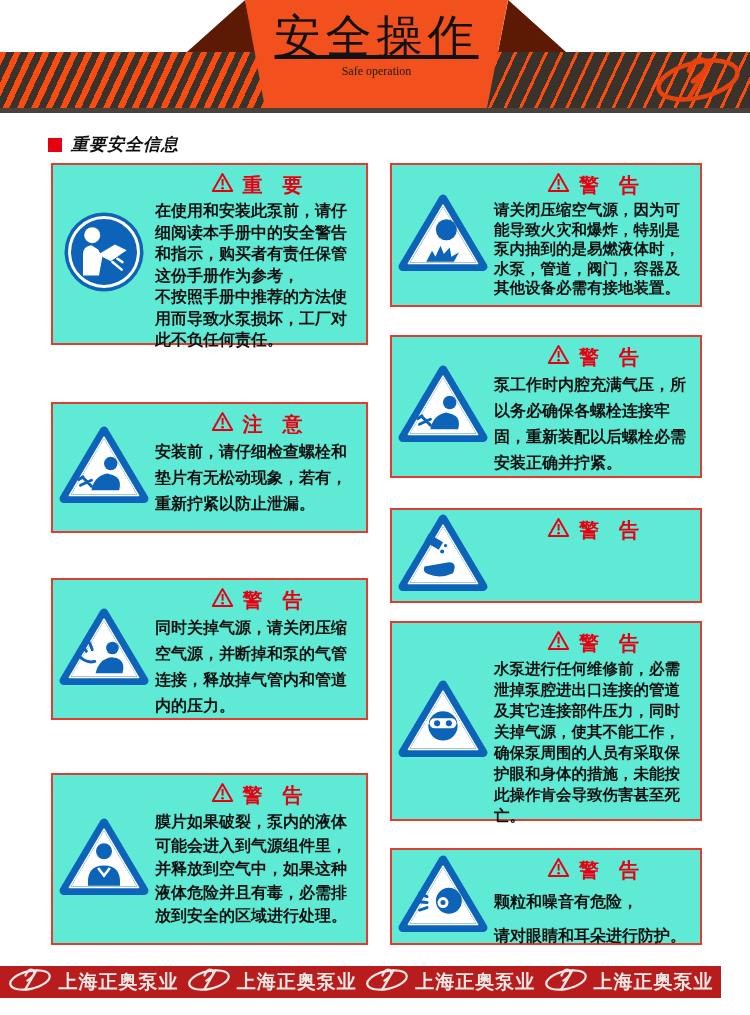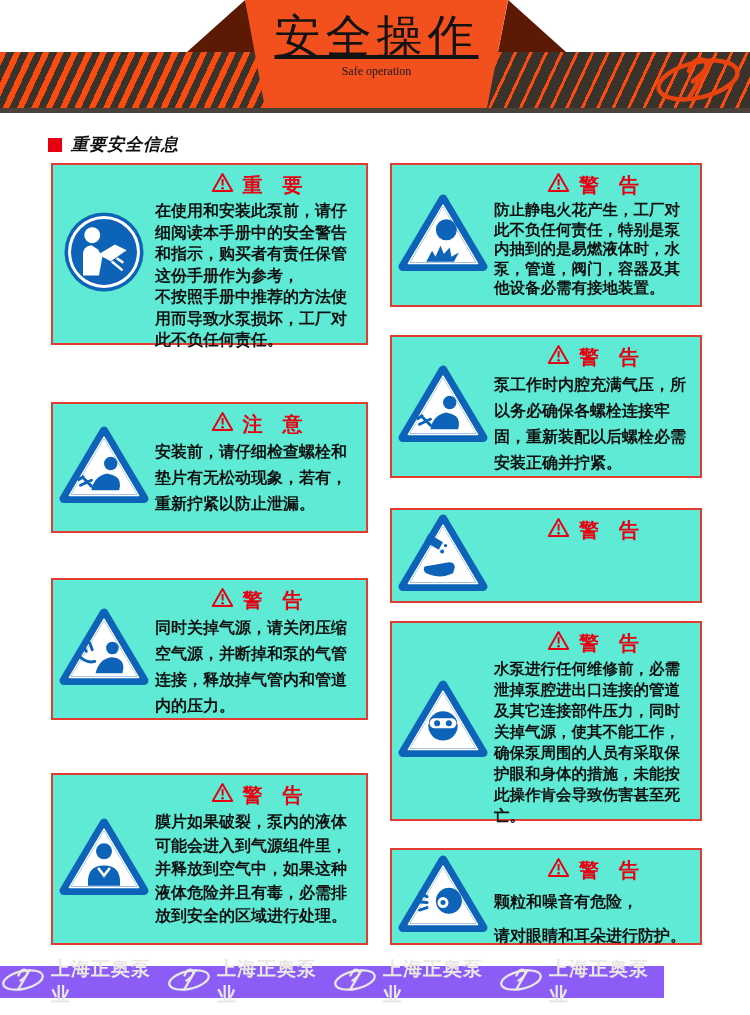--- a/index.html
+++ b/index.html
@@ -50,21 +50,21 @@
 
   .b-l1 .box-text{line-height:21.5px;}
   .b-l2 .box-text,.b-l3 .box-text,.b-r2 .box-text{line-height:26px;}
   .b-l4 .box-text{line-height:23.5px;}
   .b-r1 .box-text{line-height:19.5px;font-size:15.5px;}
   .b-r3 .box-text{line-height:22px;}
   .b-r4 .box-text{line-height:21px;font-size:15.5px;}
   .b-r5 .box-text{line-height:34px;}
 
   
-  .foot{position:absolute;top:966px;left:0;width:664px;height:32px;background:#8b5cf6;
+  .foot{position:absolute;top:966px;left:0;width:721px;height:32px;background:#b91c1c;
         display:flex;align-items:center;justify-content:space-evenly;}
   .funit{display:flex;align-items:center;gap:5px;color:#e9e8e5;font-weight:bold;
          font-size:19px;letter-spacing:1px;}
   .funit svg{width:46px;height:26px;}
 </style>
 </head>
 <body>
 
 <div class="page">
 
@@ -198,21 +198,21 @@
     </div>
     <div class="text-col">
       <div class="box-title">
         <span><svg viewBox="0 0 26 23">
               <path d="M13 2 L24 21 L2 21 Z" fill="none" stroke="#e60012" stroke-width="2.2" stroke-linejoin="round"></path>
               <rect x="12" y="7.5" width="2.2" height="7.5" fill="#e60012"></rect>
               <circle cx="13.1" cy="18" r="1.5" fill="#e60012"></circle>
             </svg></span>
         <span>警　告</span>
       </div>
-      <div class="box-text">防止静电火花产生，工厂对此不负任何责任，特别是泵内抽到的是易燃液体时，水泵，管道，阀门，容器及其他设备必需有接地装置。</div>
+      <div class="box-text">请关闭压缩空气源，因为可能导致火灾和爆炸，特别是泵内抽到的是易燃液体时，水泵，管道，阀门，容器及其他设备必需有接地装置。</div>
     </div>
   </div>
 
   <div class="wbox b-r2">
     <div class="icon-col">
       <span><svg viewBox="0 0 112 98">
             <path d="M56 8 L104 89 L8 89 Z" fill="#fff" stroke="#0d63b7" stroke-width="10" stroke-linejoin="round"></path>
             <path d="M56 8 L104 89 L8 89 Z" fill="none" stroke="#fff" stroke-width="2" stroke-linejoin="round" transform="translate(56 62) scale(0.86) translate(-56 -62)"></path>
             <circle cx="64" cy="47" r="8" fill="#0d63b7"></circle>
             <path d="M41 79 q3 -17 19 -20 l7 2 q9 3 8 13 l-1 5 z" fill="#0d63b7"></path>

